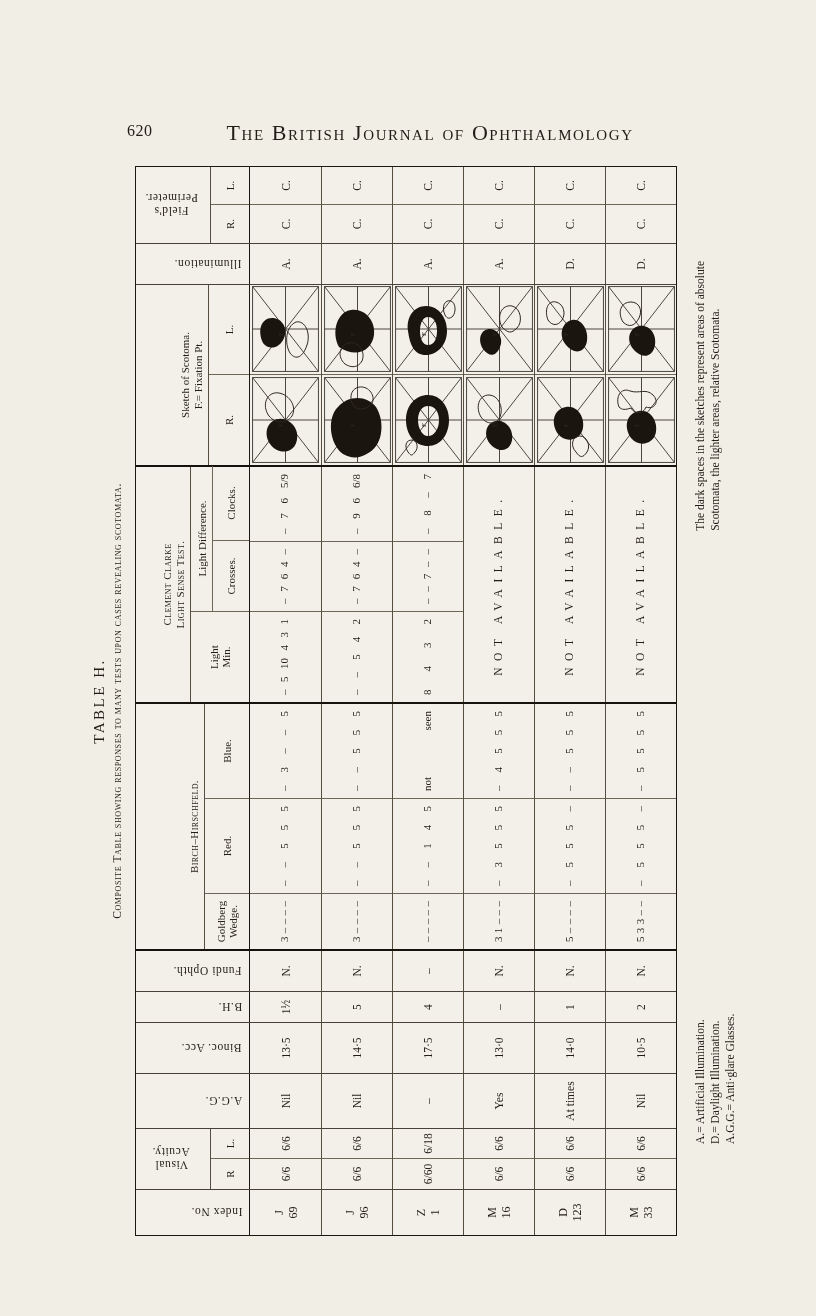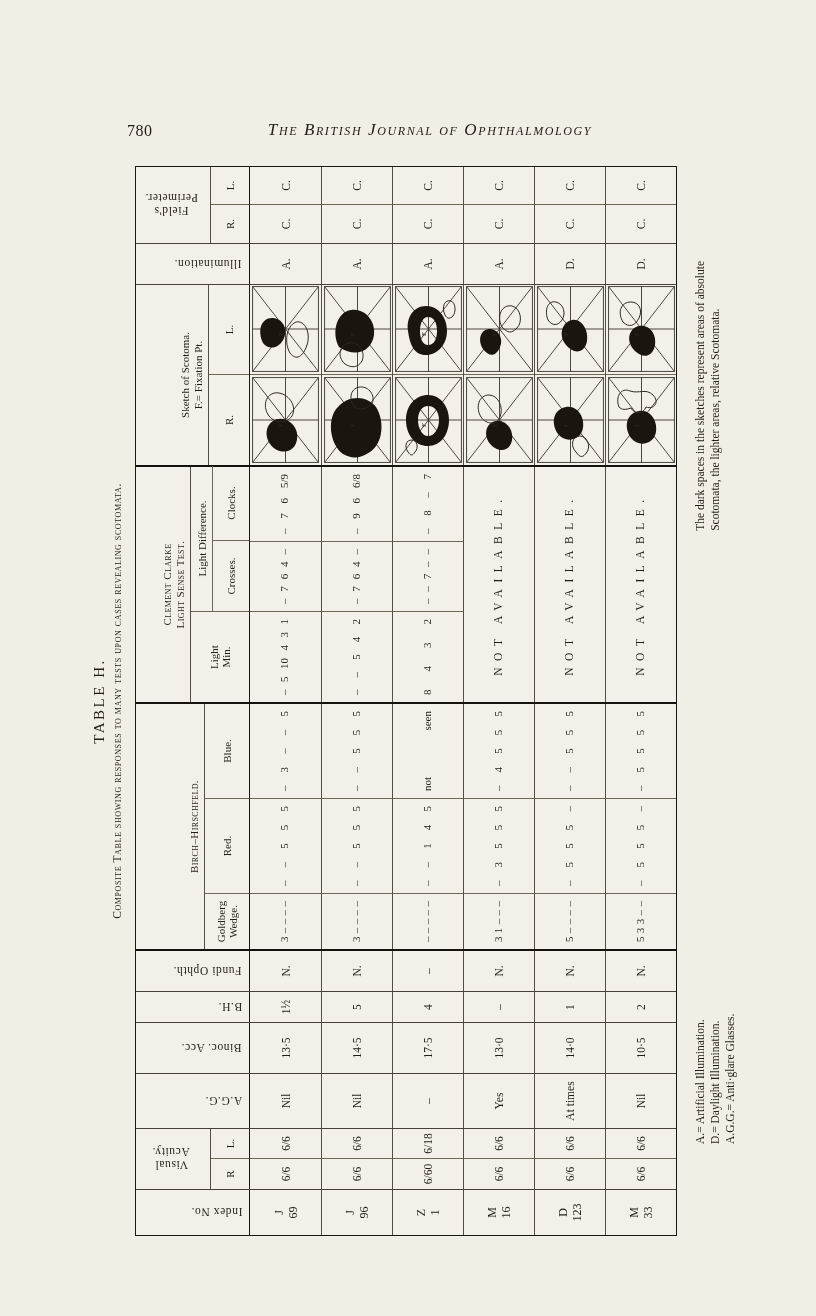--- a/index.html
+++ b/index.html
@@ -3,21 +3,21 @@
 <meta charset="utf-8">
 <style>
   html,body{margin:0;padding:0;}
   body{
     width:816px;height:1316px;position:relative;overflow:hidden;
     background:#f1eee6;color:#221d16;
     font-family:"Liberation Serif","DejaVu Serif",serif;
   }
   .pgnum{position:absolute;left:127px;top:122px;font-size:16px;letter-spacing:.5px;}
   .jtitle{position:absolute;left:180px;top:120px;width:500px;text-align:center;
-    font-variant:small-caps;font-size:17px;letter-spacing:1.6px;font-style:italic;}
+    font-variant:small-caps;font-size:22px;letter-spacing:1.6px;}
 
   
   .rot{position:absolute;top:166px;left:88px;width:1070px;height:662px;
     transform-origin:top left;transform:rotate(-90deg) translateX(-1070px);}
 
   .ttlblock{height:47px;padding-top:3px;box-sizing:border-box;}
   .ttl{text-align:center;font-size:15px;letter-spacing:2.5px;}
   .cap{text-align:center;font-variant:small-caps;font-size:11.5px;letter-spacing:.6px;margin-top:3px;}
 
   .ltable{display:flex;width:max-content;border:1.6px solid #1b1712;margin:0 auto;background:rgba(255,255,255,0.12);}
@@ -64,21 +64,21 @@
   .abs{fill:#1a150f;stroke:none;}
   .rel{fill:none;stroke:#2e2821;stroke-width:1;}
   .fm{font-size:7px;fill:#2e2821;}
 
   .foot{display:flex;justify-content:space-between;padding:16px 95px 0 92px;
     font-size:11.5px;line-height:15px;}
 </style>
 </head>
 <body>
 
-<div class="pgnum">780</div>
+<div class="pgnum">620</div>
 <div class="jtitle">The British Journal of Ophthalmology</div>
 
 <div class="rot">
 
   <div class="ttlblock">
     <div class="ttl">TABLE H.</div>
     <div class="cap">Composite Table showing responses to many tests upon cases revealing scotomata.</div>
   </div>
 
   <div class="ltable">

